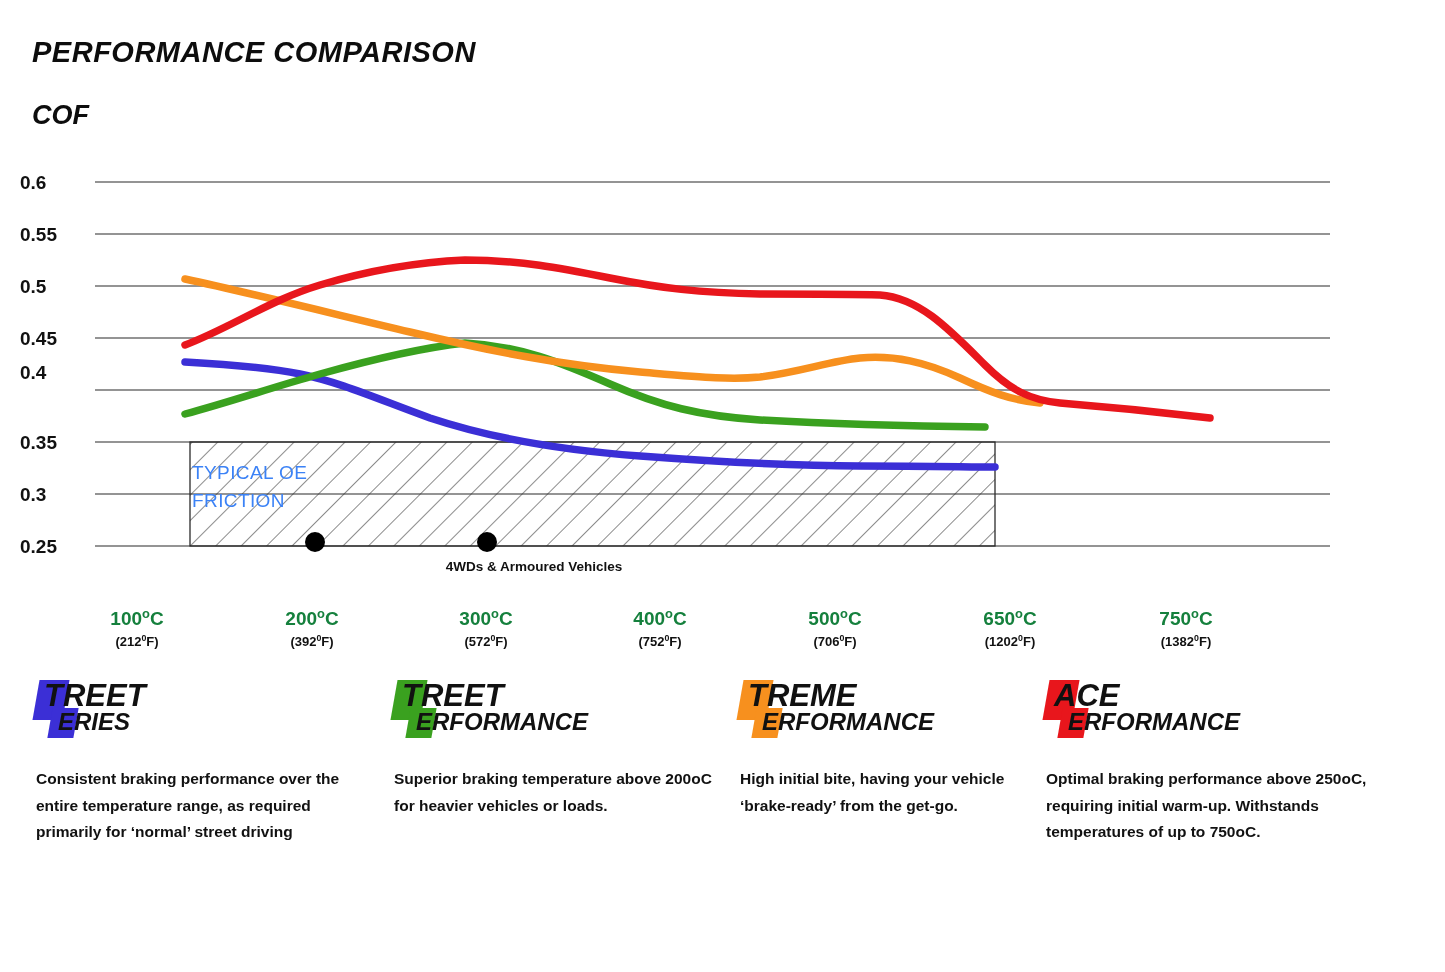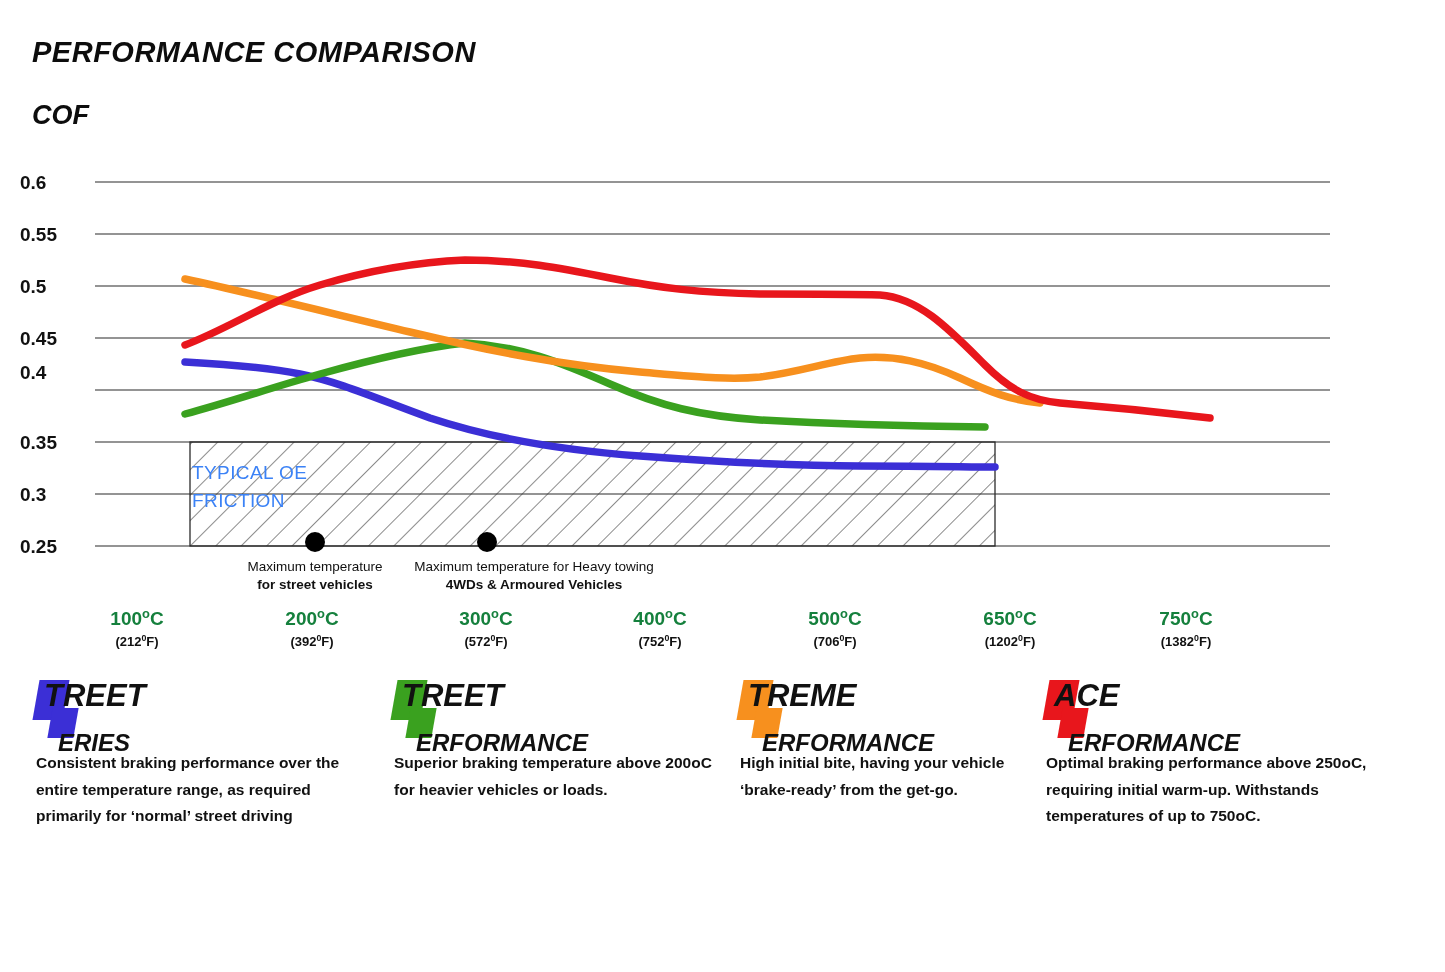--- a/index.html
+++ b/index.html
@@ -131,24 +131,23 @@
   }
   .logo-line2 {
     position: absolute;
     left: 22px;
     top: 28px;
     font-size: 24px;
     font-weight: bold;
     font-style: italic;
     color: #111;
     white-space: nowrap;
-    margin-top: 21px;
   }
   .prod .desc {
-    margin-top: 8px;
+    margin-top: 24px;
     font-size: 15.5px;
     font-weight: bold;
     line-height: 1.72;
     color: #111;
   }
 </style>
 </head>
 <body>
 
 <div class="page">
@@ -196,26 +195,21 @@
       <path d="M 185 195 C 230 178, 270 150, 320 135 C 370 120, 420 112, 465 110 C 520 110, 560 118, 610 128 C 660 138, 700 143, 760 144 C 810 144, 850 144, 880 145 C 920 148, 950 180, 985 215 C 1010 240, 1030 250, 1060 253 C 1110 257, 1160 262, 1210 268" fill="none" stroke="#e8161c" stroke-width="7.5" stroke-linecap="round" stroke-linejoin="round"></path>
 
       <circle cx="315" cy="392" r="10" fill="#000"></circle>
       <circle cx="487" cy="392" r="10" fill="#000"></circle>
     </svg>
 
     <div class="hatch-text" style="left:192px; top:312px;">TYPICAL OE</div>
     <div class="hatch-text" style="left:192px; top:340px;">FRICTION</div>
   </div>
 
-  <div class="annot" style="left:222px; top:558px; width:186px;">
-    <div>Maximum temperature</div>
-    <div class="b">for street vehicles</div>
-  </div>
   <div class="annot" style="left:343px; top:558px; width:382px;">
-    <div>Maximum temperature for Heavy towing</div>
     <div class="b">4WDs &amp; Armoured Vehicles</div>
   </div>
 
   <div class="xtick" style="left:77px; top:606px;">
     <div class="c"><span>100</span><span class="sup">o</span><span>C</span></div>
     <div class="f"><span>(212</span><span class="sup">0</span><span>F)</span></div>
   </div>
   <div class="xtick" style="left:252px; top:606px;">
     <div class="c"><span>200</span><span class="sup">o</span><span>C</span></div>
     <div class="f"><span>(392</span><span class="sup">0</span><span>F)</span></div>

